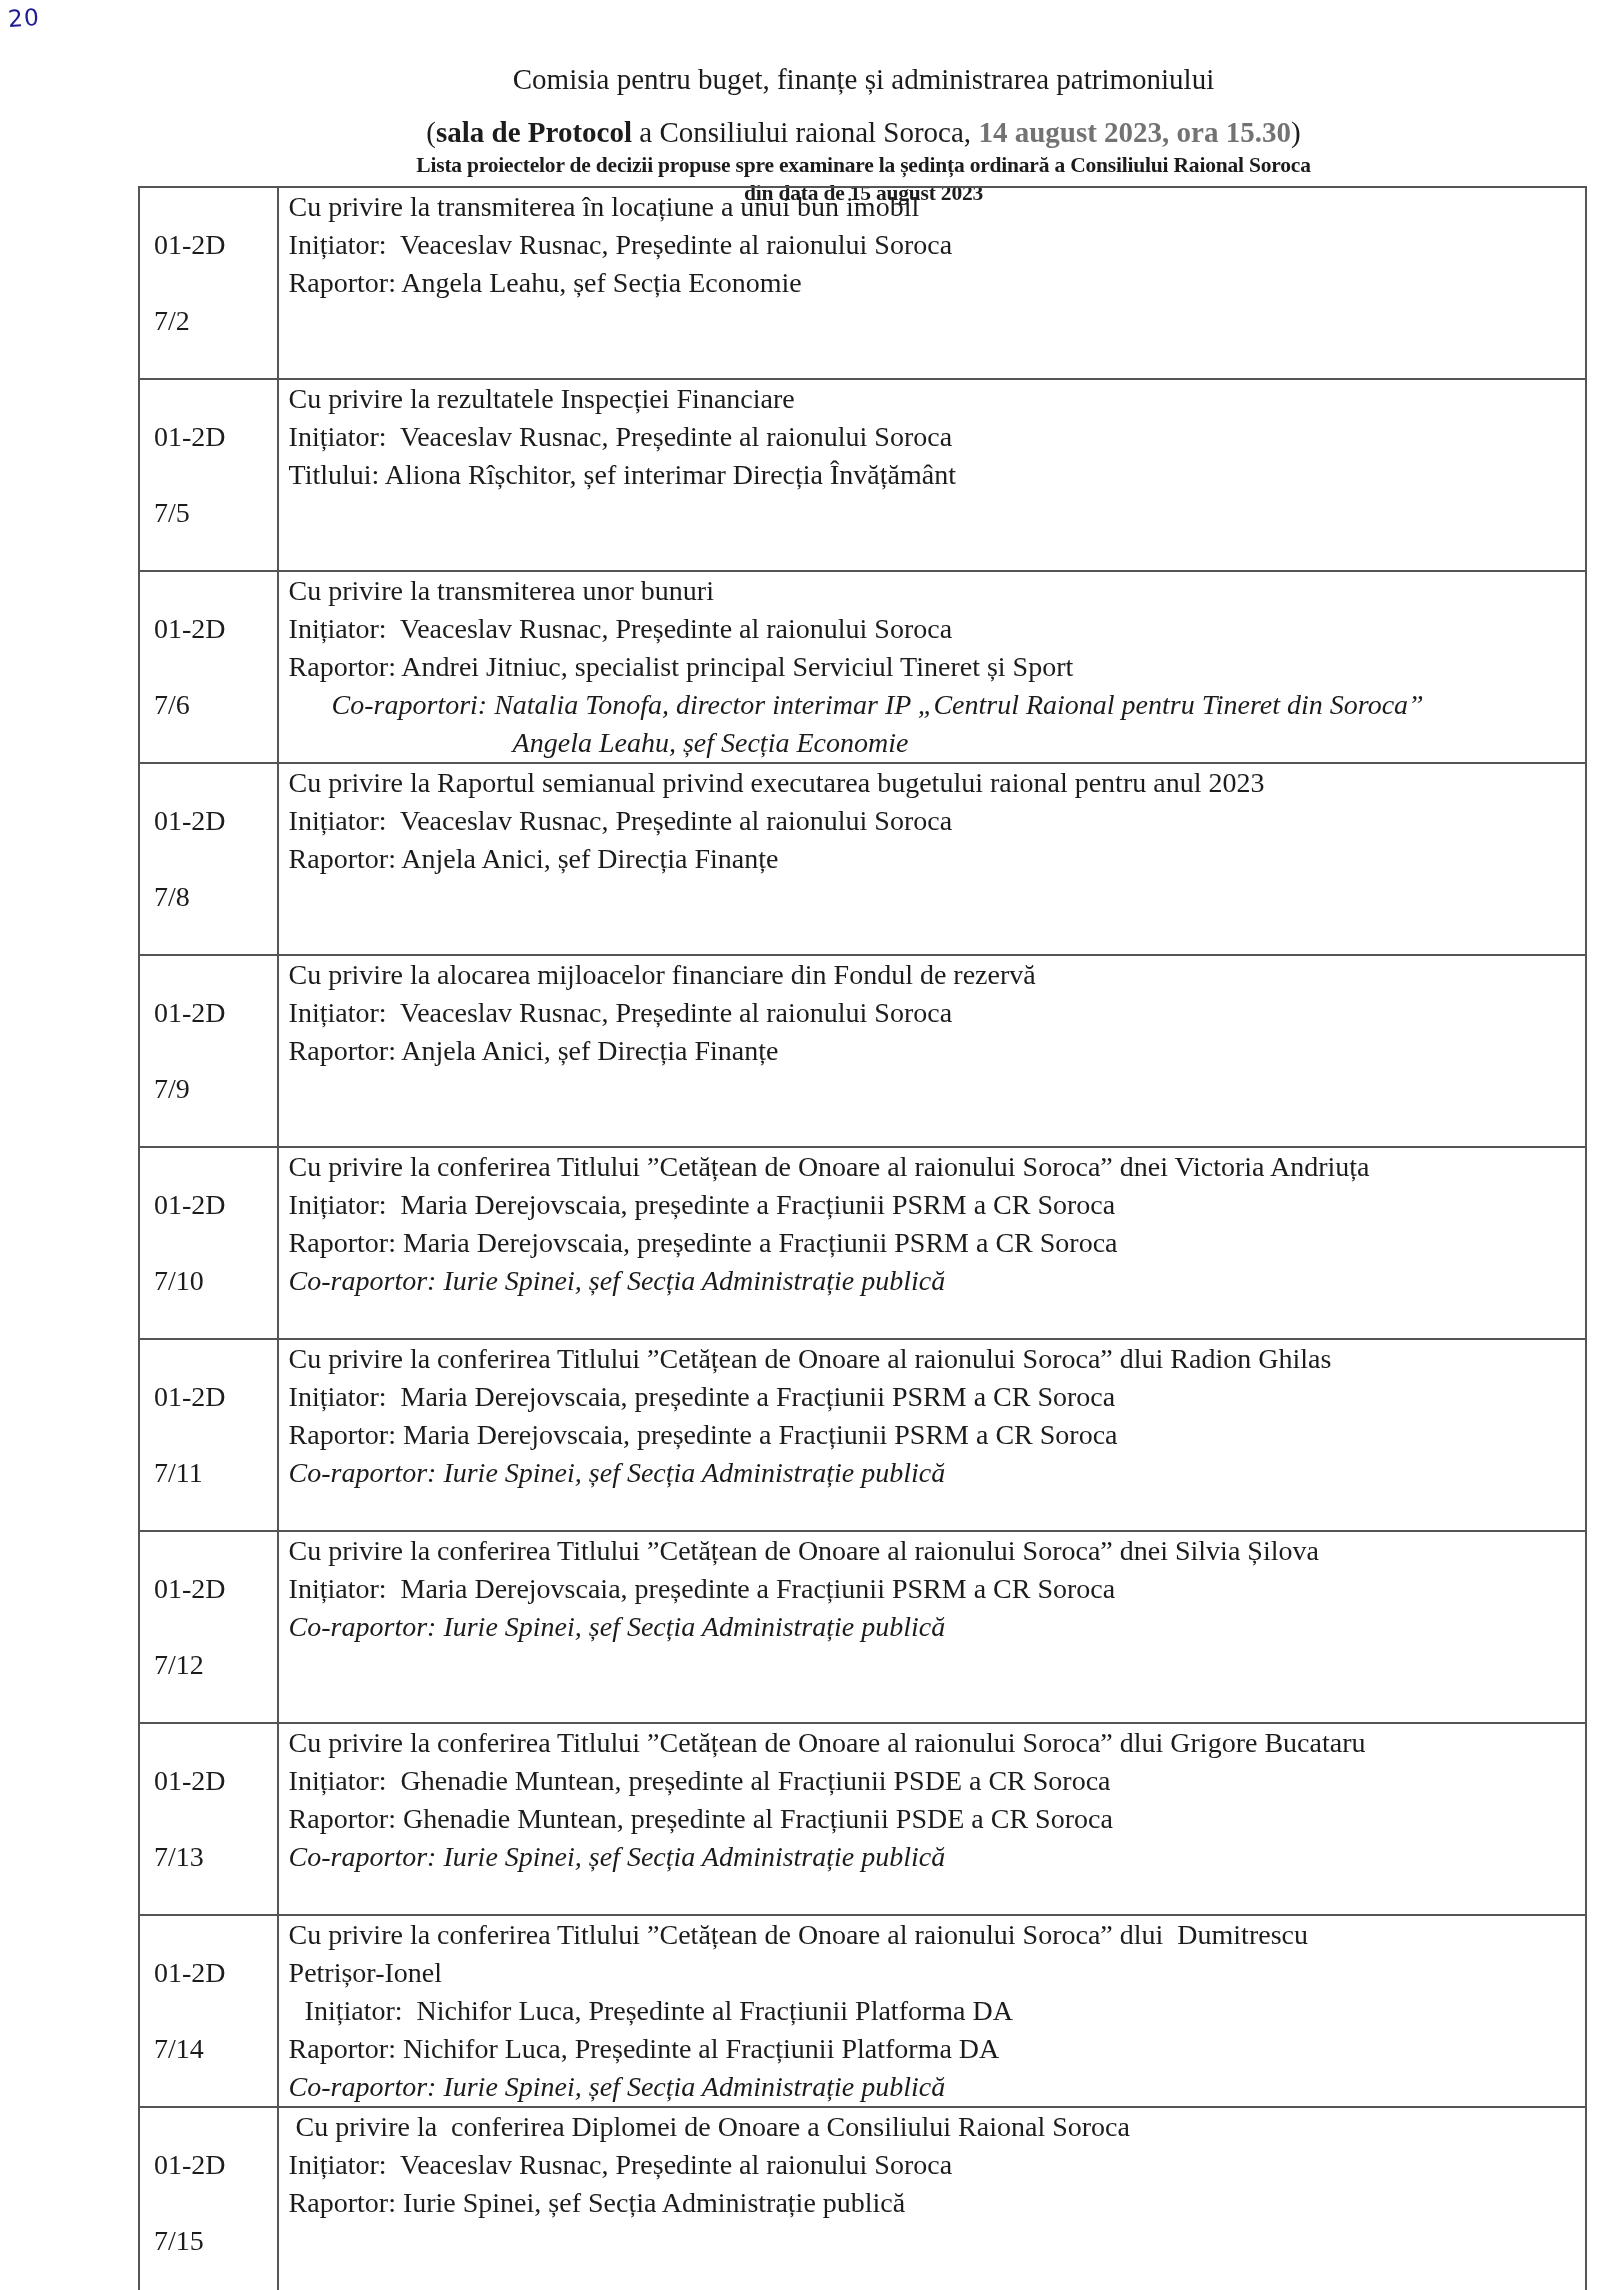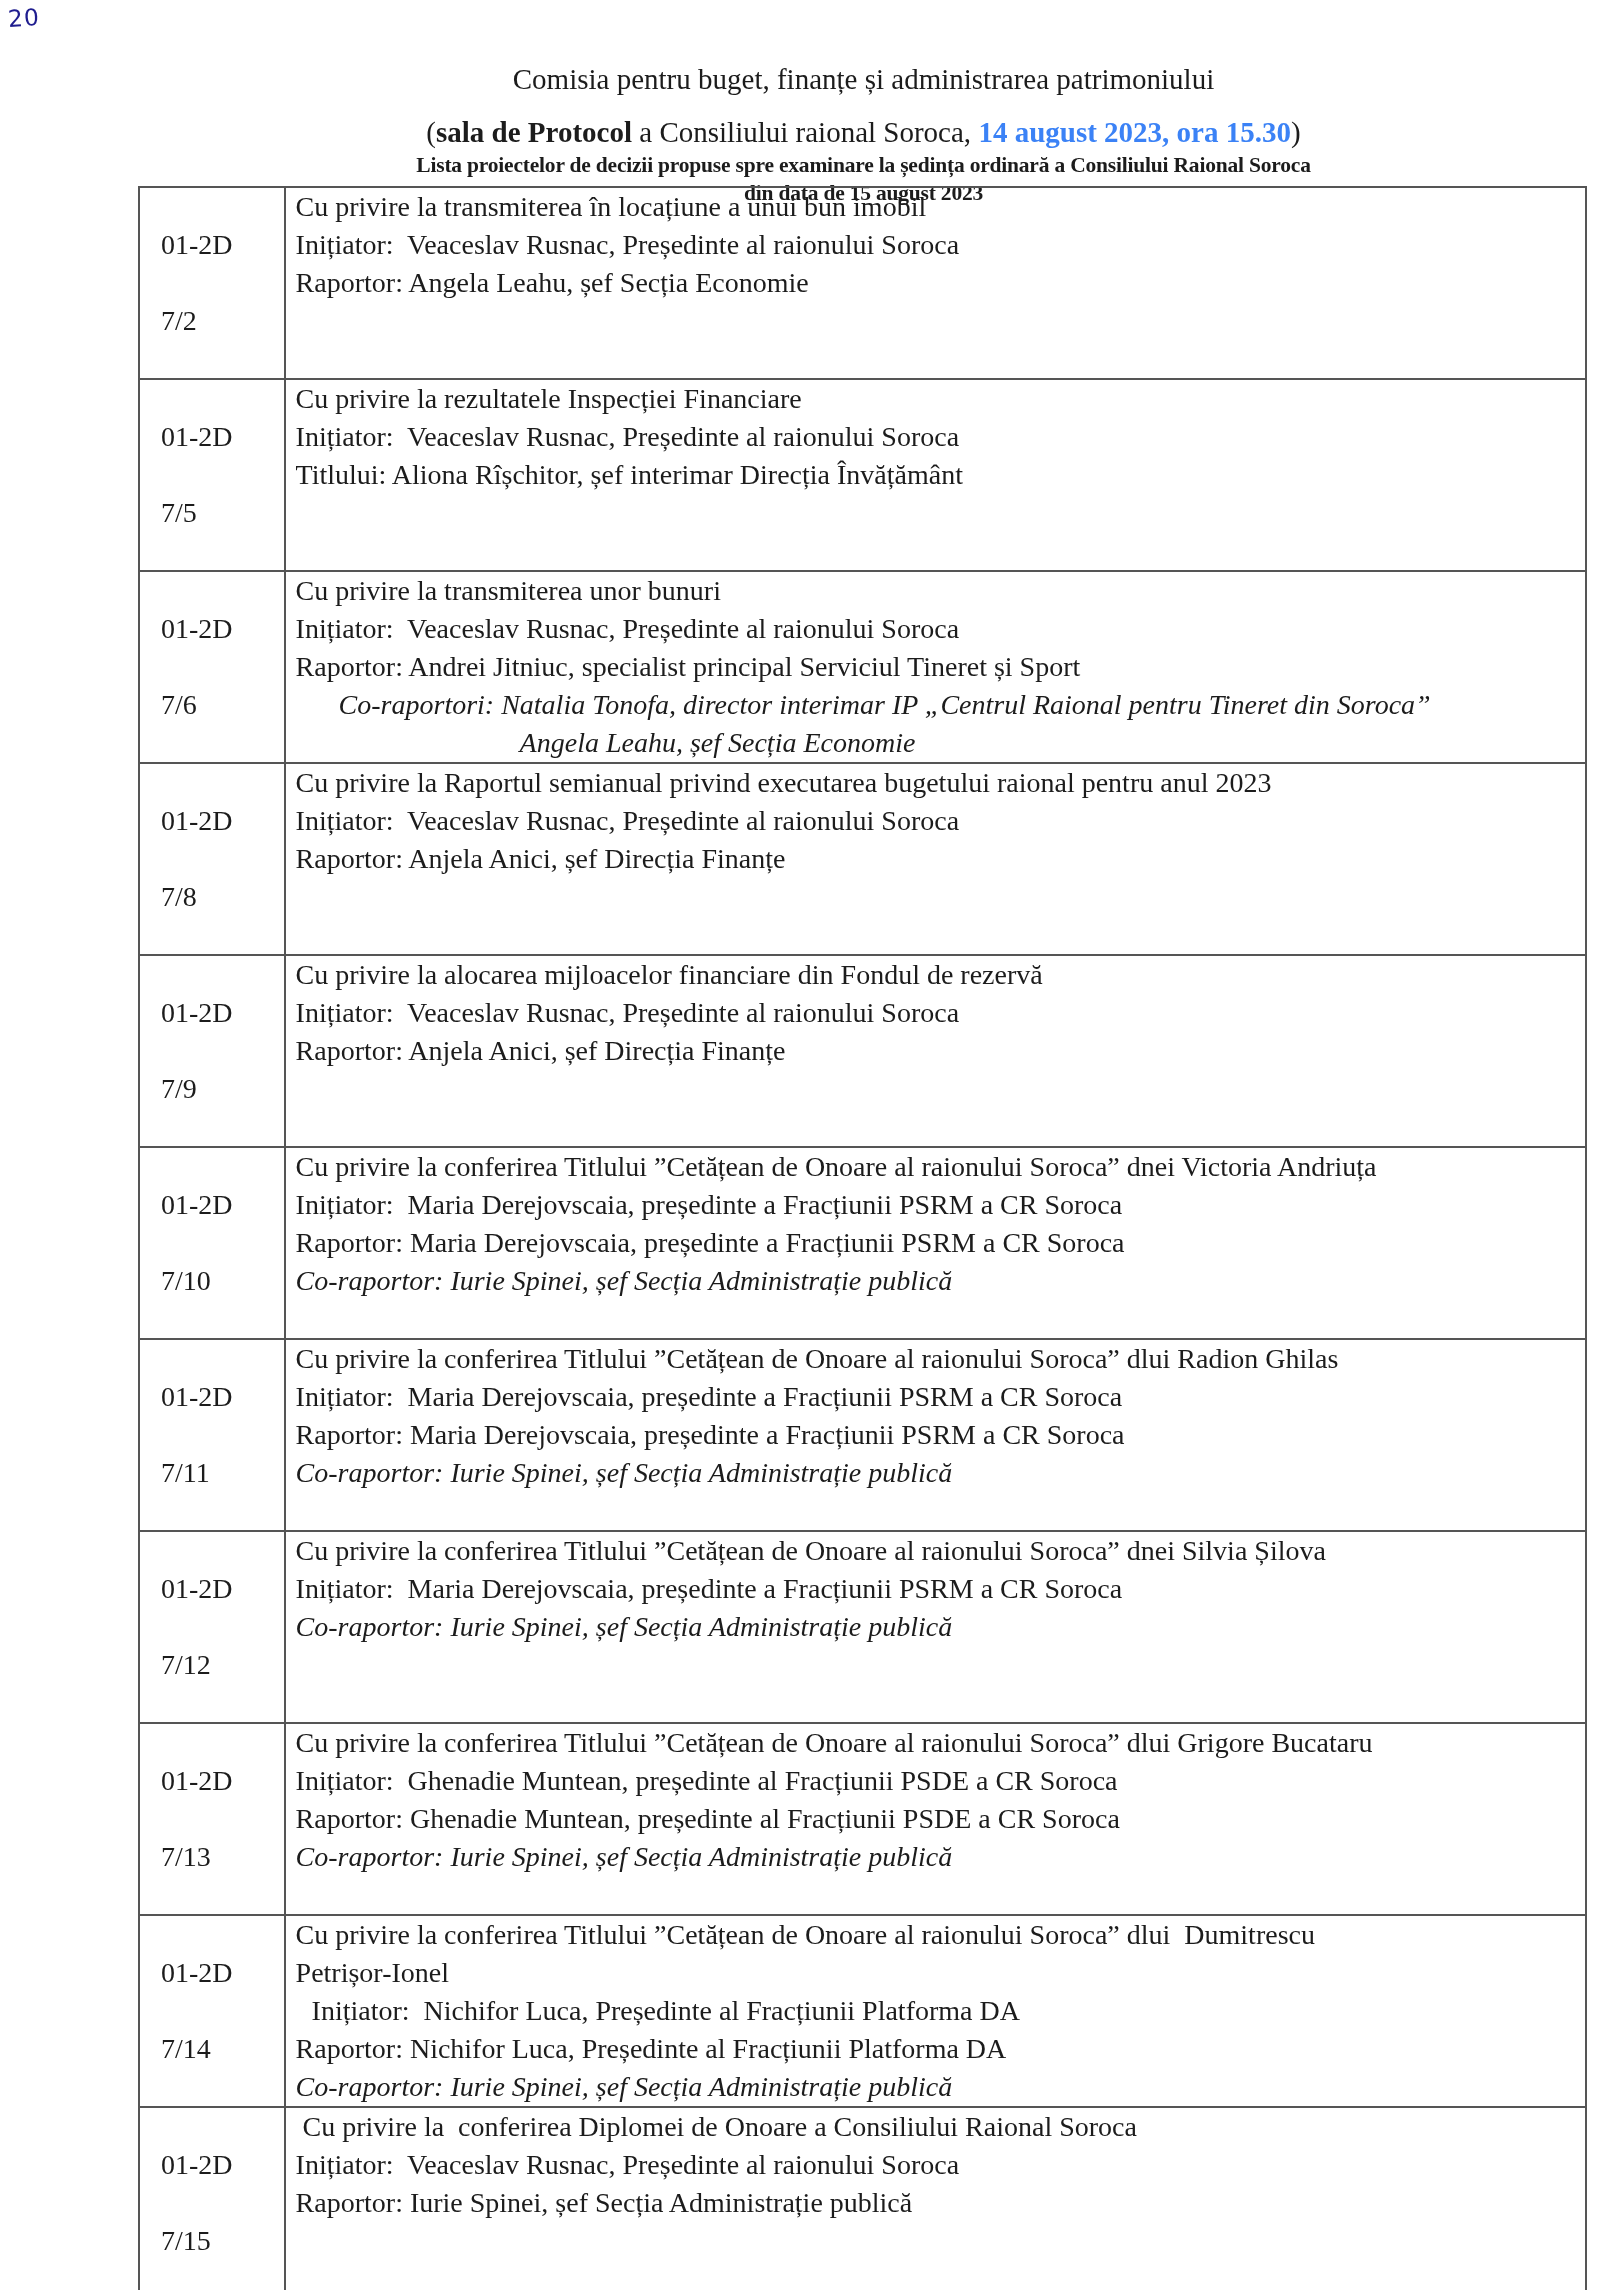--- a/index.html
+++ b/index.html
@@ -34,21 +34,21 @@
       margin: 16px;
       font-weight: normal;
     }
     .h2 {
       font-size: 29px;
       line-height: 37px;
       margin: 0;
       font-weight: normal;
     }
     .h2 b { font-weight: bold; }
-    .accent { color: #3b82f6; font-weight: bold; }
+    .accent { color: #737373; font-weight: bold; }
     .h3 {
       font-size: 21.5px;
       line-height: 28px;
       margin: 0;
       font-weight: bold;
       letter-spacing: -0.2px;
     }
     .table-wrap {
       position: absolute;
       left: 138px;
@@ -62,21 +62,21 @@
     }
     td {
       border: 2px solid #555555;
       vertical-align: top;
       padding: 0 7.8px 0 7.8px;
       font-size: 28px;
       line-height: 38px;
     }
     td.code {
       width: 115px;
-      padding-left: 21px;
+      padding-left: 14px;
       white-space: pre-line;
       margin-top: 24px;
     }
     td.body { padding-left: 9.8px; }
     .line { display: block; white-space: nowrap; }
     .it { font-style: italic; }
     .indent { padding-left: 224px; }
   </style>
 </head>
 <body>

